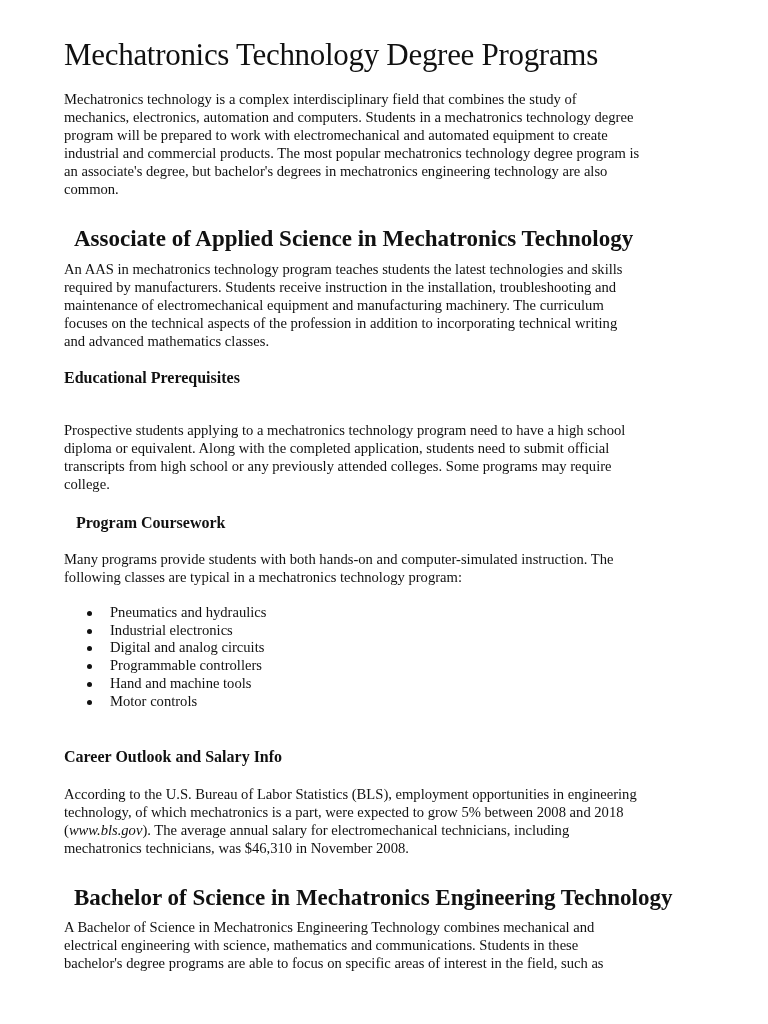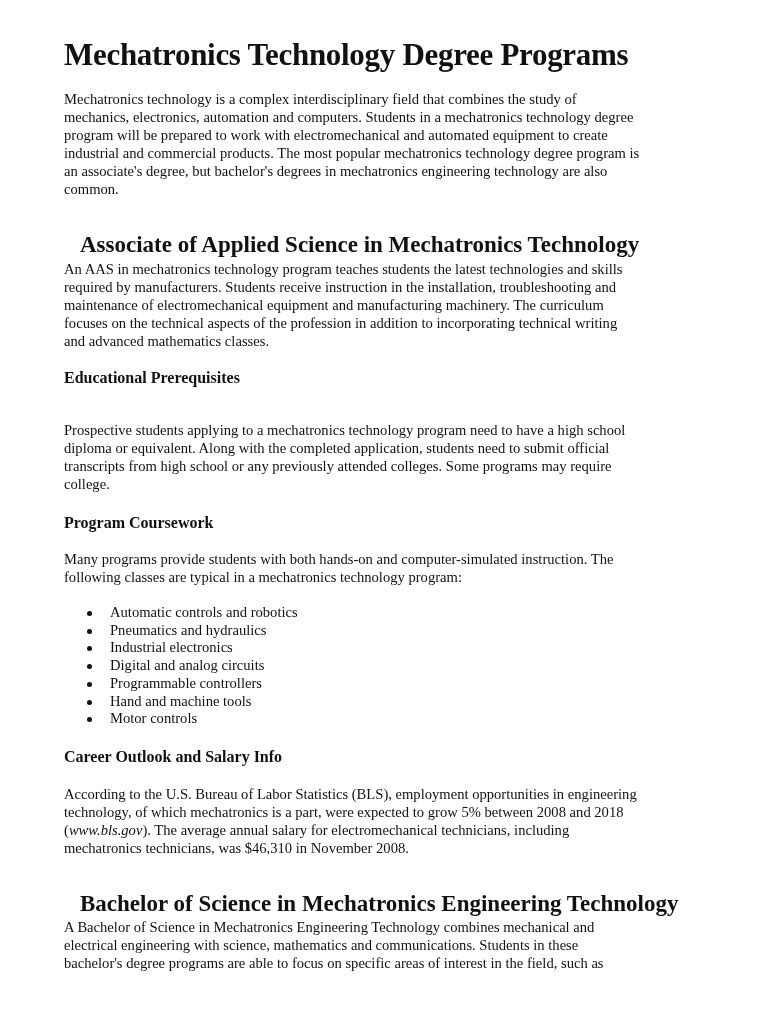--- a/index.html
+++ b/index.html
@@ -17,29 +17,29 @@
     .page {
       position: relative;
       padding: 0 40px 0 64px;
     }
     .h1 {
       position: absolute;
       left: 64px;
       top: 36px;
       margin: 0;
       font-size: 31px;
-      font-weight: bold;
+      font-weight: normal;
       line-height: 38px;
       letter-spacing: -0.3px;
       white-space: nowrap;
     }
     .h2 {
       position: absolute;
       left: 64px;
-      margin: 16px;
+      margin: 10px;
       font-size: 23px;
       font-weight: bold;
       line-height: 28px;
       white-space: nowrap;
     }
     .h3 {
       position: absolute;
       left: 64px;
       margin: 0;
       font-size: 16px;
@@ -112,29 +112,28 @@
 
   <h3 class="h3" style="top:368px;">Educational Prerequisites</h3>
 
   <p class="p" style="top:421px;">
     <span class="line">Prospective students applying to a mechatronics technology program need to have a high school</span>
     <span class="line">diploma or equivalent. Along with the completed application, students need to submit official</span>
     <span class="line">transcripts from high school or any previously attended colleges. Some programs may require</span>
     <span class="line">college.</span>
   </p>
 
-  <h3 class="h3" style="top:513px;">Program Coursework</h3>
+  <h3 class="h3" style="top:513px;margin-left:12px;">Program Coursework</h3>
 
   <p class="p" style="top:550px;">
     <span class="line">Many programs provide students with both hands-on and computer-simulated instruction. The</span>
     <span class="line">following classes are typical in a mechatronics technology program:</span>
   </p>
 
   <ul class="list" style="top:604px;">
-    <li><span class="bullet"></span><span>Automatic controls and robotics</span></li>
     <li><span class="bullet"></span><span>Pneumatics and hydraulics</span></li>
     <li><span class="bullet"></span><span>Industrial electronics</span></li>
     <li><span class="bullet"></span><span>Digital and analog circuits</span></li>
     <li><span class="bullet"></span><span>Programmable controllers</span></li>
     <li><span class="bullet"></span><span>Hand and machine tools</span></li>
     <li><span class="bullet"></span><span>Motor controls</span></li>
   </ul>
 
   <h3 class="h3" style="top:747px;">Career Outlook and Salary Info</h3>
 

